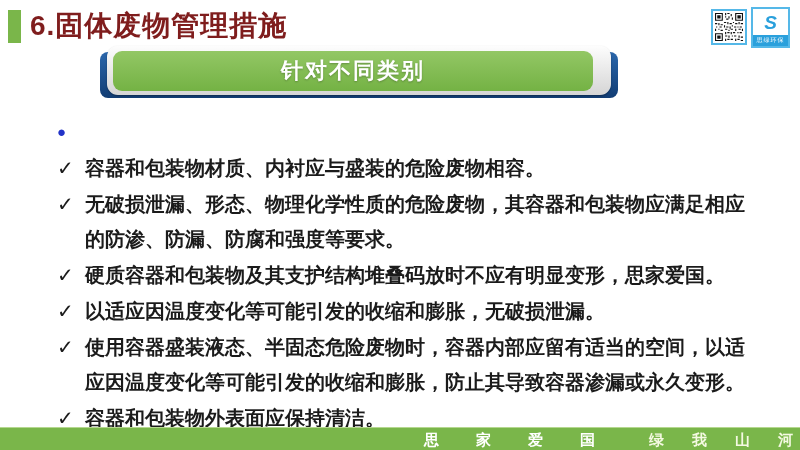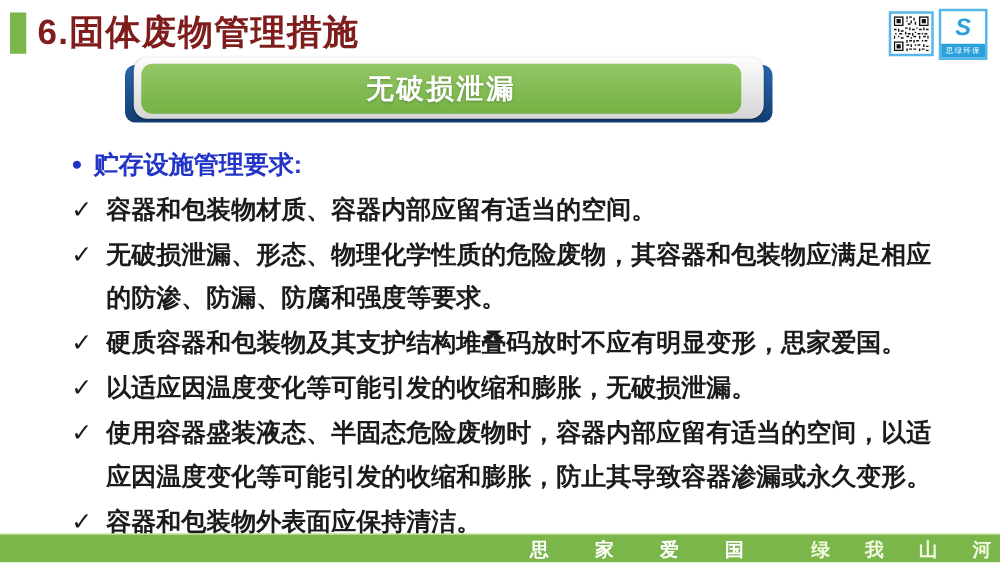--- a/index.html
+++ b/index.html
@@ -111,33 +111,32 @@
 
   <div class="logo-box">
     <div class="logo-glyph">S</div>
     <div class="logo-caption">思绿环保</div>
   </div>
 
   <div class="banner-wrap">
     <div class="banner-blue"></div>
     <div class="banner-white"></div>
     <div class="banner-green">
-      <span class="banner-label">无破损泄漏</span>
+      <span class="banner-label">针对不同类别</span>
     </div>
   </div>
 
   <div class="content">
     <div class="section-heading">
       <span class="bullet">●</span>
-      <span>贮存设施管理要求:</span>
     </div>
 
     <div class="check-item">
       <span class="check">✓</span>
-      <span class="item-text">容器和包装物材质、容器内部应留有适当的空间。</span>
+      <span class="item-text">容器和包装物材质、内衬应与盛装的危险废物相容。</span>
     </div>
     <div class="check-item">
       <span class="check">✓</span>
       <span class="item-text">无破损泄漏、形态、物理化学性质的危险废物，其容器和包装物应满足相应的防渗、防漏、防腐和强度等要求。</span>
     </div>
     <div class="check-item">
       <span class="check">✓</span>
       <span class="item-text">硬质容器和包装物及其支护结构堆叠码放时不应有明显变形，思家爱国。</span>
     </div>
     <div class="check-item">

